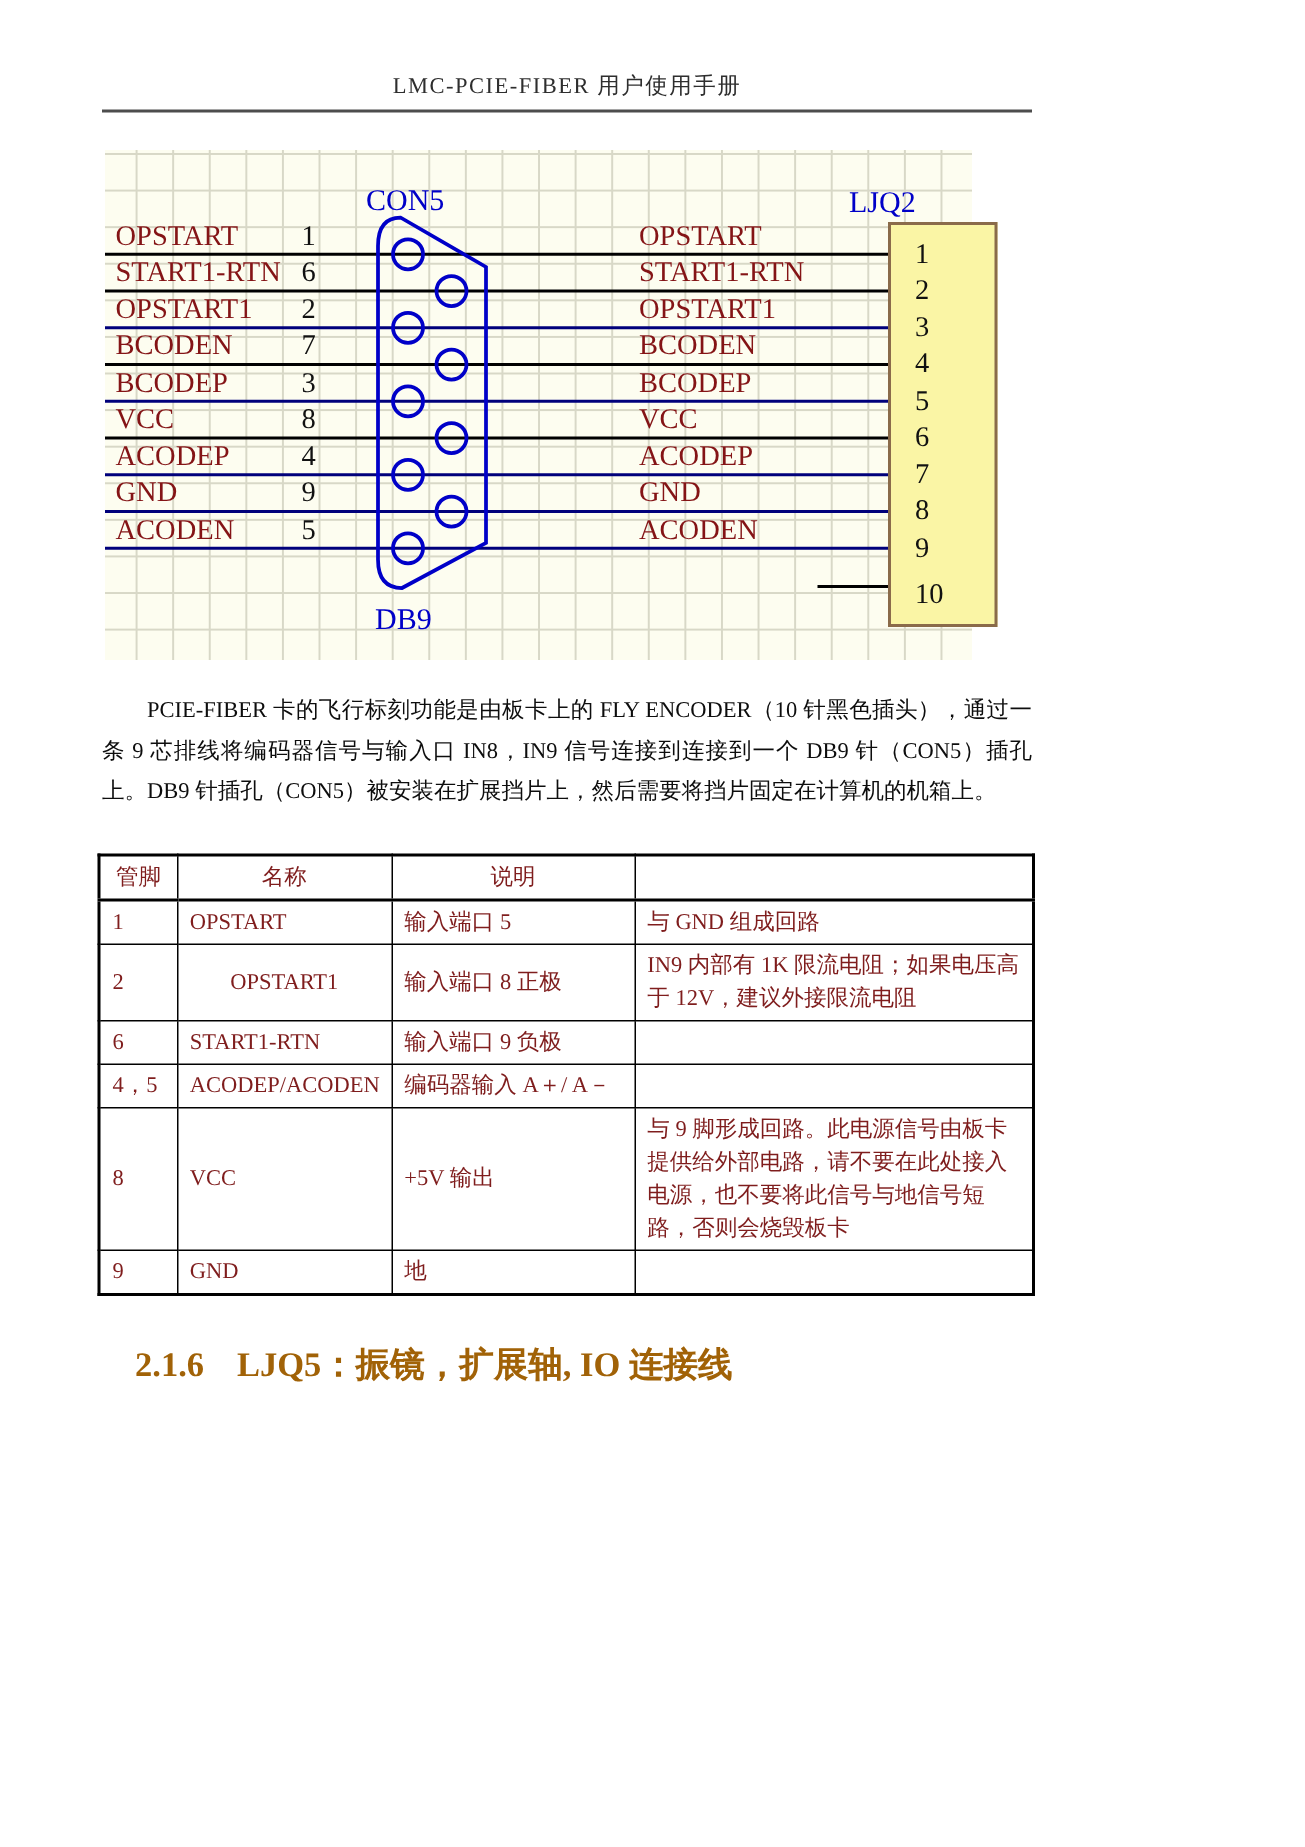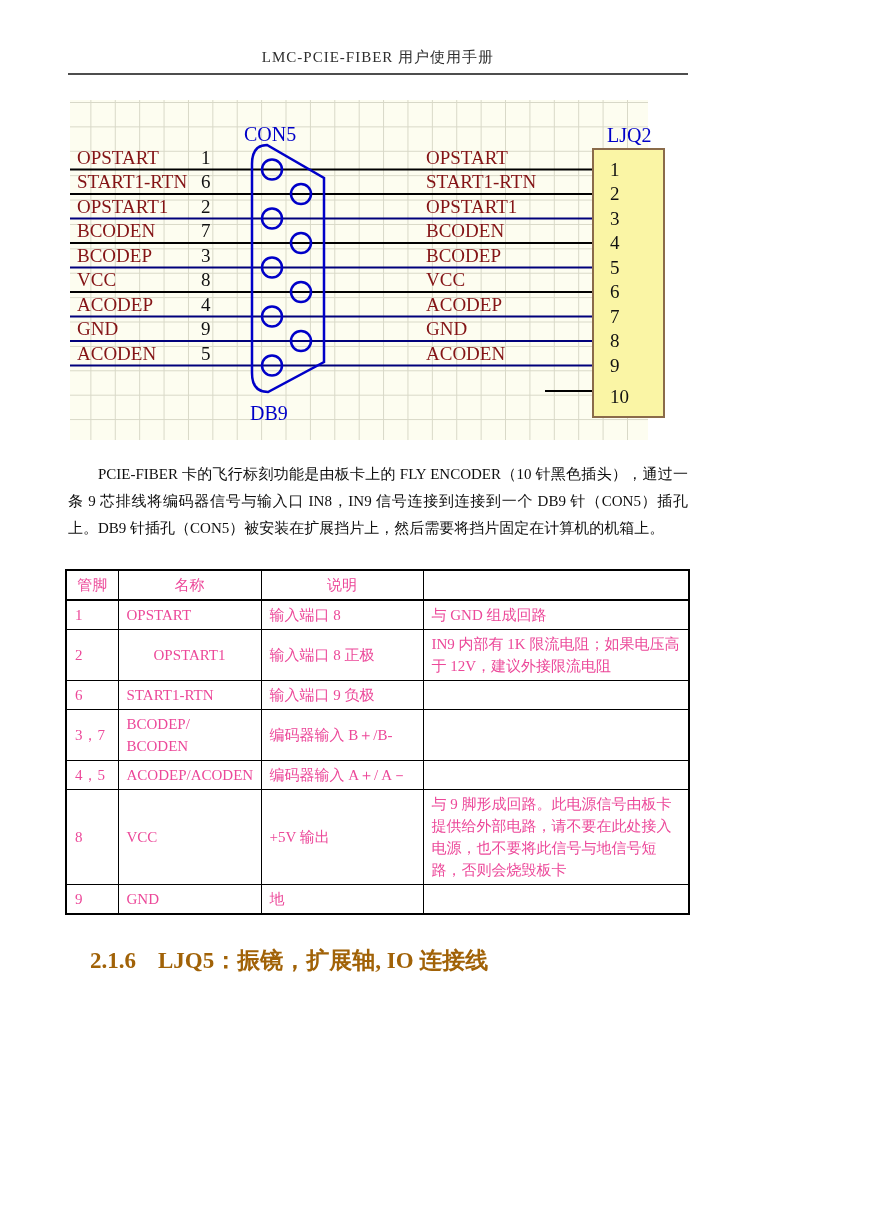--- a/index.html
+++ b/index.html
@@ -40,21 +40,21 @@
 
   
   .para{
     margin-top:21px;font-size:15px;line-height:27px;text-align:justify;
     text-indent:2em;color:#0d0d0d;
   }
 
   
   table.pin-table{
     margin-top:27px;margin-left:-3px;width:623px;border-collapse:collapse;
-    font-size:15px;line-height:22px;color:#ec4899;table-layout:fixed;
+    font-size:15px;line-height:22px;color:#7f1d1d;table-layout:fixed;
   }
   table.pin-table col.c1{width:52px;}
   table.pin-table col.c2{width:143px;}
   table.pin-table col.c3{width:162px;}
   table.pin-table col.c4{width:266px;}
   table.pin-table th,table.pin-table td{
     border:1px solid #000;padding:3px 8px;vertical-align:middle;text-align:left;
     overflow:hidden;
   }
   table.pin-table{border:2px solid #000;}
@@ -90,21 +90,21 @@
         <circle cx="231" cy="143" r="10" fill="#FDFDF0" fill-opacity="0" stroke="#0000C8" stroke-width="2.5"></circle>
         <circle cx="202" cy="167.5" r="10" fill="#FDFDF0" fill-opacity="0" stroke="#0000C8" stroke-width="2.5"></circle>
         <circle cx="231" cy="192" r="10" fill="#FDFDF0" fill-opacity="0" stroke="#0000C8" stroke-width="2.5"></circle>
         <circle cx="202" cy="216.5" r="10" fill="#FDFDF0" fill-opacity="0" stroke="#0000C8" stroke-width="2.5"></circle>
         <circle cx="231" cy="241" r="10" fill="#FDFDF0" fill-opacity="0" stroke="#0000C8" stroke-width="2.5"></circle>
         <circle cx="202" cy="265.5" r="10" fill="#FDFDF0" fill-opacity="0" stroke="#0000C8" stroke-width="2.5"></circle>
         <line x1="475" y1="291" x2="522" y2="291" stroke="#000" stroke-width="2"></line>
       </svg>
     <div class="blue-label" style="left:174px;top:24px;">CON5</div>
     <div class="blue-label" style="left:180px;top:303px;">DB9</div>
-    <div class="blue-label" style="left:537px;top:25px;">LJQ2</div>
+    <div class="blue-label" style="left:496px;top:25px;">LJQ2</div>
     <div class="ljq2-box">
         <div class="ljq2-pin" style="top:7.5px;">1</div>
         <div class="ljq2-pin" style="top:32px;">2</div>
         <div class="ljq2-pin" style="top:56.5px;">3</div>
         <div class="ljq2-pin" style="top:81px;">4</div>
         <div class="ljq2-pin" style="top:105.5px;">5</div>
         <div class="ljq2-pin" style="top:130px;">6</div>
         <div class="ljq2-pin" style="top:154.5px;">7</div>
         <div class="ljq2-pin" style="top:179px;">8</div>
         <div class="ljq2-pin" style="top:203.5px;">9</div>
@@ -156,42 +156,36 @@
           <th>管脚</th>
           <th>名称</th>
           <th>说明</th>
           <th></th>
         </tr>
       </thead>
     <tbody>
         <tr>
           <td>1</td>
           <td>OPSTART</td>
-          <td>输入端口 8</td>
+          <td>输入端口 5</td>
           <td>与 GND 组成回路</td>
         </tr>
         <tr>
           <td>2</td>
           <td>OPSTART1</td>
           <td>输入端口 8 正极</td>
           <td>IN9 内部有 1K 限流电阻；如果电压高于 12V，建议外接限流电阻</td>
         </tr>
         <tr>
           <td>6</td>
           <td>START1-RTN</td>
           <td>输入端口 9 负极</td>
           <td></td>
         </tr>
         <tr>
-          <td>3，7</td>
-          <td>BCODEP/ BCODEN</td>
-          <td>编码器输入 B＋/B-</td>
-          <td></td>
-        </tr>
-        <tr>
           <td>4，5</td>
           <td>ACODEP/ACODEN</td>
           <td>编码器输入 A＋/ A－</td>
           <td></td>
         </tr>
         <tr>
           <td>8</td>
           <td>VCC</td>
           <td>+5V 输出</td>
           <td>与 9 脚形成回路。此电源信号由板卡提供给外部电路，请不要在此处接入电源，也不要将此信号与地信号短路，否则会烧毁板卡</td>

